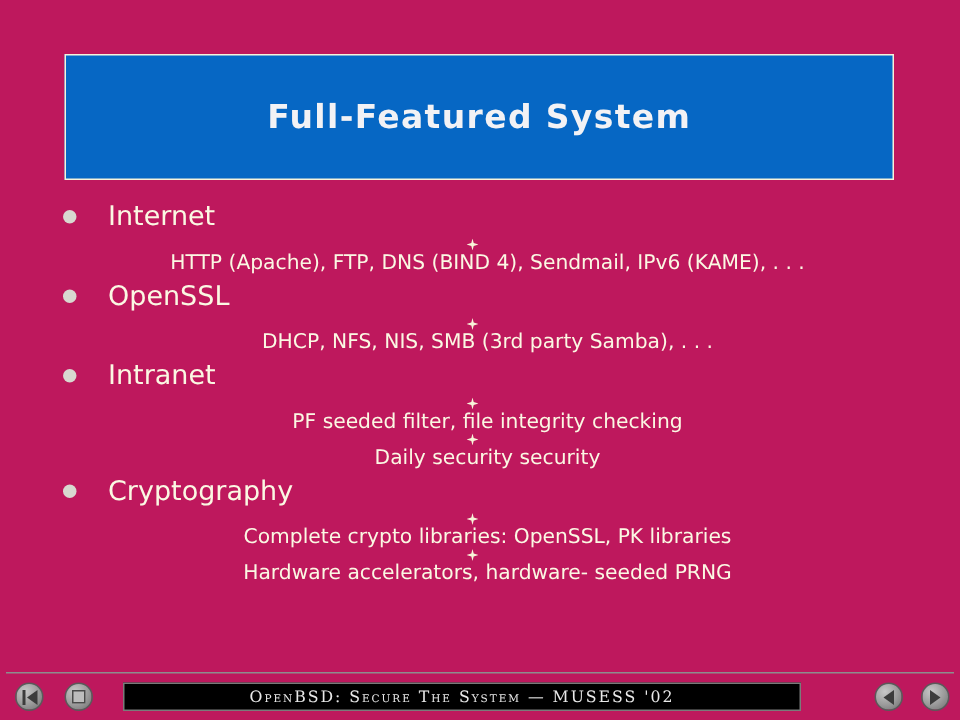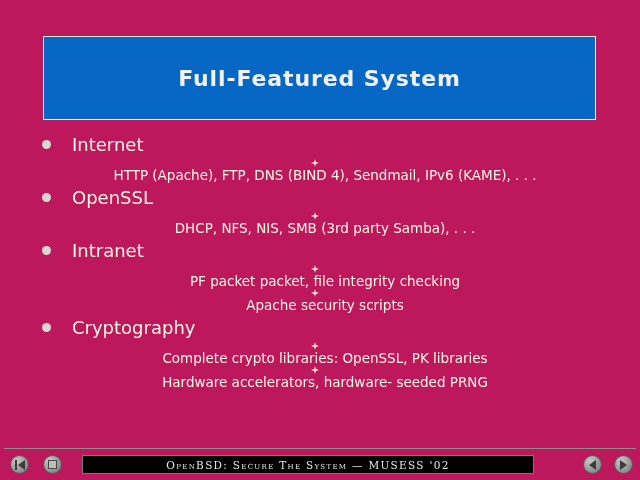--- a/index.html
+++ b/index.html
@@ -216,25 +216,25 @@
       <span class="l2-bullet"></span>
       <span class="l2-text">DHCP, NFS, NIS, SMB (3rd party Samba), . . .</span>
     </div>
 
     <div class="l1-row">
       <span class="l1-bullet"></span>
       <span class="l1-text">Intranet</span>
     </div>
     <div class="l2-row">
       <span class="l2-bullet"></span>
-      <span class="l2-text">PF packet packet, file integrity checking</span>
-    </div>
-    <div class="l2-row">
-      <span class="l2-bullet"></span>
-      <span class="l2-text">Apache security scripts</span>
+      <span class="l2-text">PF seeded filter, file integrity checking</span>
+    </div>
+    <div class="l2-row">
+      <span class="l2-bullet"></span>
+      <span class="l2-text">Daily security security</span>
     </div>
 
     <div class="l1-row">
       <span class="l1-bullet"></span>
       <span class="l1-text">Cryptography</span>
     </div>
     <div class="l2-row">
       <span class="l2-bullet"></span>
       <span class="l2-text">Complete crypto libraries: OpenSSL, PK libraries</span>
     </div>

